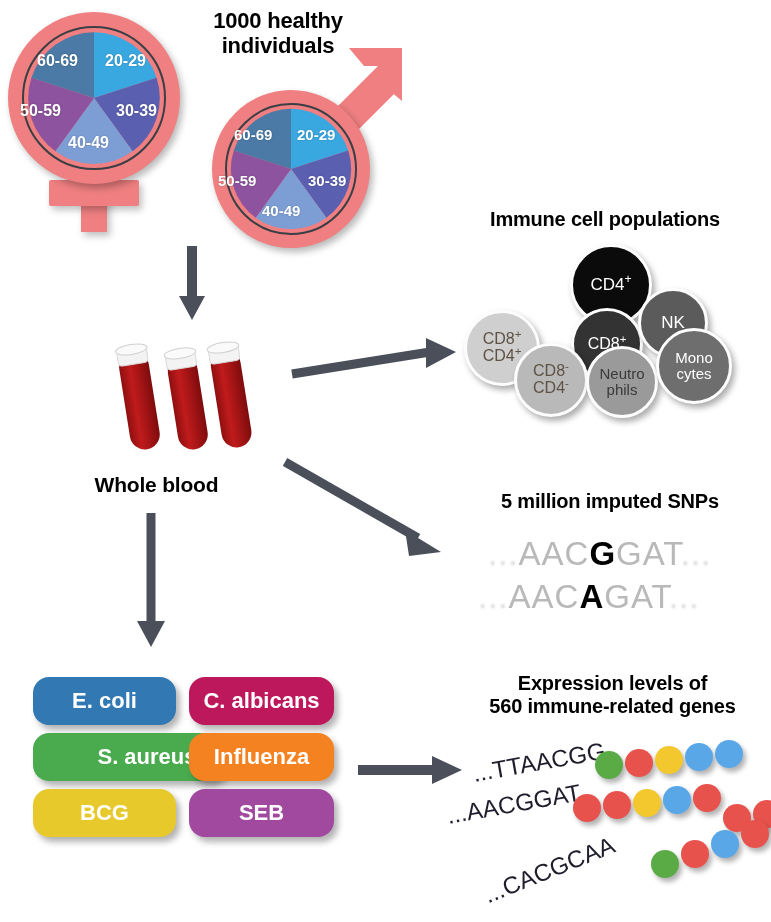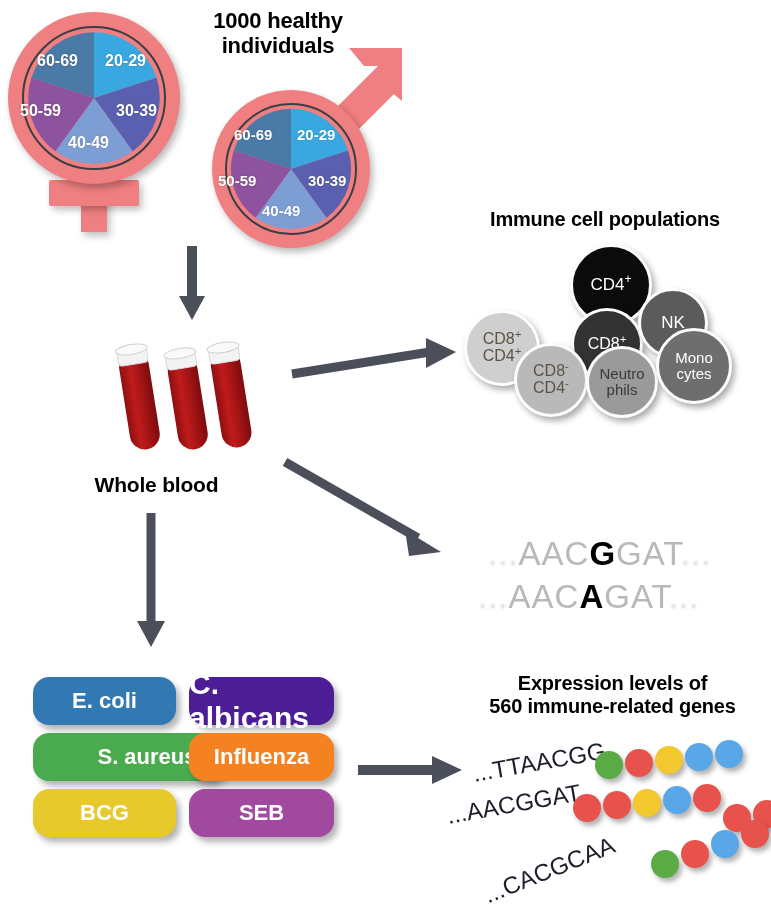--- a/index.html
+++ b/index.html
@@ -194,33 +194,34 @@
 
     <div class="cell" style="left:126px;top:106px;width:72px;height:72px;background:#9a9a9a;color:#3a3a3a;font-size:15px;">
       <span>Neutro<br>phils</span>
     </div>
 
     <div class="cell" style="left:196px;top:88px;width:76px;height:76px;background:#6e6e6e;color:#ffffff;font-size:15px;">
       <span>Mono<br>cytes</span>
     </div>
   </div>
 
+  <div class="abs heading" style="left:460px;top:490px;width:300px;font-size:20px;">5 million imputed SNPs</div>
 
   <div class="snprow" style="left:488px;top:535px;font-size:33px;letter-spacing:1px;">
     <i class="g-faint blurL">...</i><i class="g-dim blurM">AAC</i><i class="g-dark">G</i><i class="g-dim blurM">GAT</i><i class="g-faint blurL">...</i>
   </div>
 
   <div class="snprow" style="left:478px;top:578px;font-size:33px;letter-spacing:1px;">
     <i class="g-faint blurL">...</i><i class="g-dim blurM">AAC</i><i class="g-dark">A</i><i class="g-dim blurM">GAT</i><i class="g-faint blurL">...</i>
   </div>
 
   <div class="pill" style="left:33px;top:677px;width:143px;height:48px;background:#3279b3;font-size:22px;">
     <span>E. coli</span>
   </div>
-  <div class="pill" style="left:189px;top:677px;width:145px;height:48px;background:#4c1d95;font-size:30px;">
+  <div class="pill" style="left:189px;top:677px;width:145px;height:48px;background:#be185d;font-size:22px;">
     <span>C. albicans</span>
   </div>
   <div class="pill" style="left:33px;top:733px;width:156px;height:48px;background:#4aab4e;font-size:22px;padding-left:36px;">
     <span>S. aureus</span>
   </div>
   <div class="pill" style="left:189px;top:733px;width:145px;height:48px;background:#f58220;font-size:22px;">
     <span>Influenza</span>
   </div>
   <div class="pill" style="left:33px;top:789px;width:143px;height:48px;background:#e8c92c;font-size:22px;">
     <span>BCG</span>

